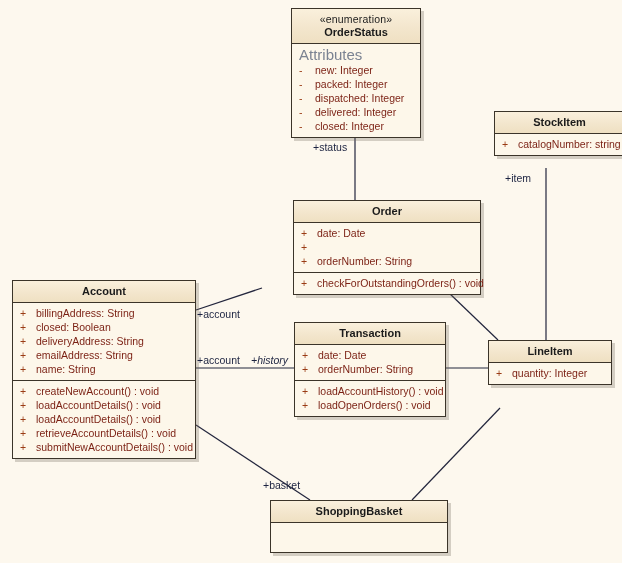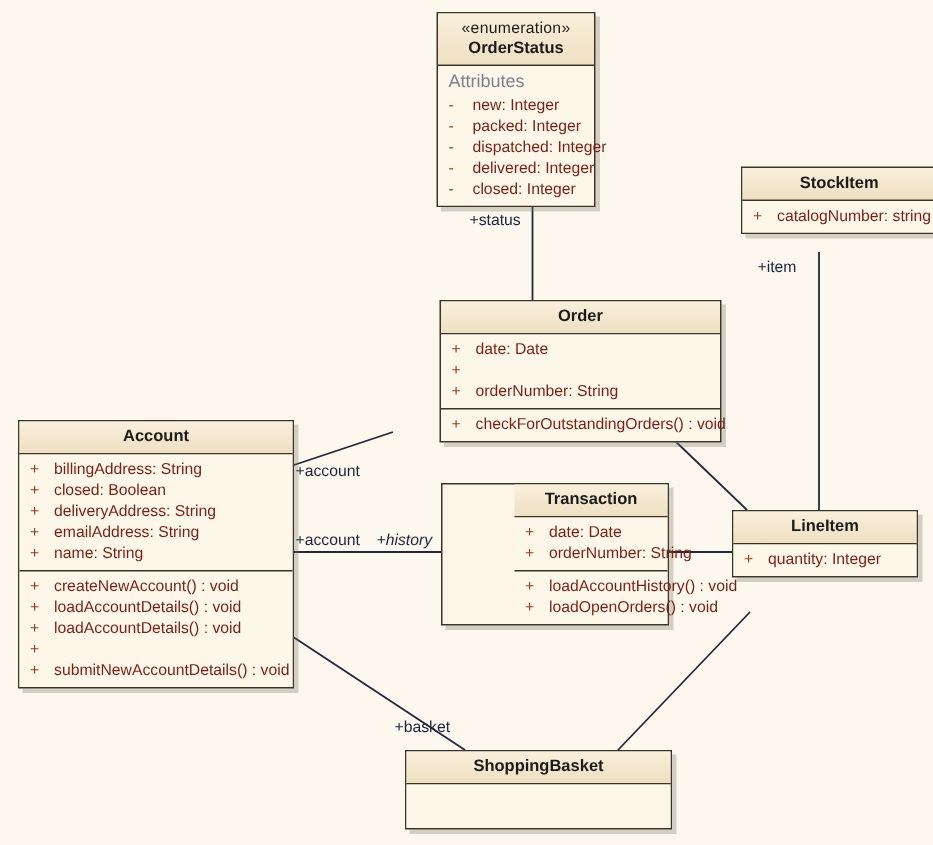--- a/index.html
+++ b/index.html
@@ -53,21 +53,21 @@
     padding: 3px 0 4px 0;
   }
   .uml .compartment + .compartment {
     border-top: 1px solid #3b3429;
   }
   .uml .compartment.empty {
     height: 29px;
   }
   .seclabel {
     color: #7b8392;
-    font-size: 12px;
+    font-size: 15px;
     padding: 1px 0 2px 7px;
     line-height: 13px;
   }
   .feat {
     display: flex;
     align-items: baseline;
     font-size: 10.5px;
     line-height: 14px;
     color: #7a1f12;
     padding: 0 4px 0 7px;
@@ -109,21 +109,21 @@
       <line x1="446" y1="368" x2="488" y2="368"></line>
 
       <line x1="448" y1="292" x2="498" y2="340"></line>
 
       <line x1="196" y1="425" x2="310" y2="500"></line>
 
       <line x1="500" y1="408" x2="412" y2="500"></line>
     </g>
   </svg>
 
-  <div class="uml" style="left:291px; top:8px; width:106px;">
+  <div class="uml" style="left:291px; top:8px; width:130px;">
     <div class="hdr">
       <span class="stereo">«enumeration»</span>
       <span>OrderStatus</span>
     </div>
     <div class="compartment">
       <div class="seclabel">Attributes</div>
       <div class="feat">
         <span class="vis">-</span>
         <span class="sig">new:  Integer</span>
       </div>
@@ -217,29 +217,30 @@
       <div class="feat">
         <span class="vis">+</span>
         <span class="sig">loadAccountDetails() : void</span>
       </div>
       <div class="feat">
         <span class="vis">+</span>
         <span class="sig">loadAccountDetails() : void</span>
       </div>
       <div class="feat">
         <span class="vis">+</span>
+        <span class="sig">retrieveAccountDetails() : void</span>
       </div>
       <div class="feat">
         <span class="vis">+</span>
         <span class="sig">submitNewAccountDetails() : void</span>
       </div>
     </div>
   </div>
 
-  <div class="uml" style="left:294px; top:322px; width:152px;padding-left:48px;">
+  <div class="uml" style="left:294px; top:322px; width:152px;">
     <div class="hdr">
       <span>Transaction</span>
     </div>
     <div class="compartment">
       <div class="feat">
         <span class="vis">+</span>
         <span class="sig">date:  Date</span>
       </div>
       <div class="feat">
         <span class="vis">+</span>

